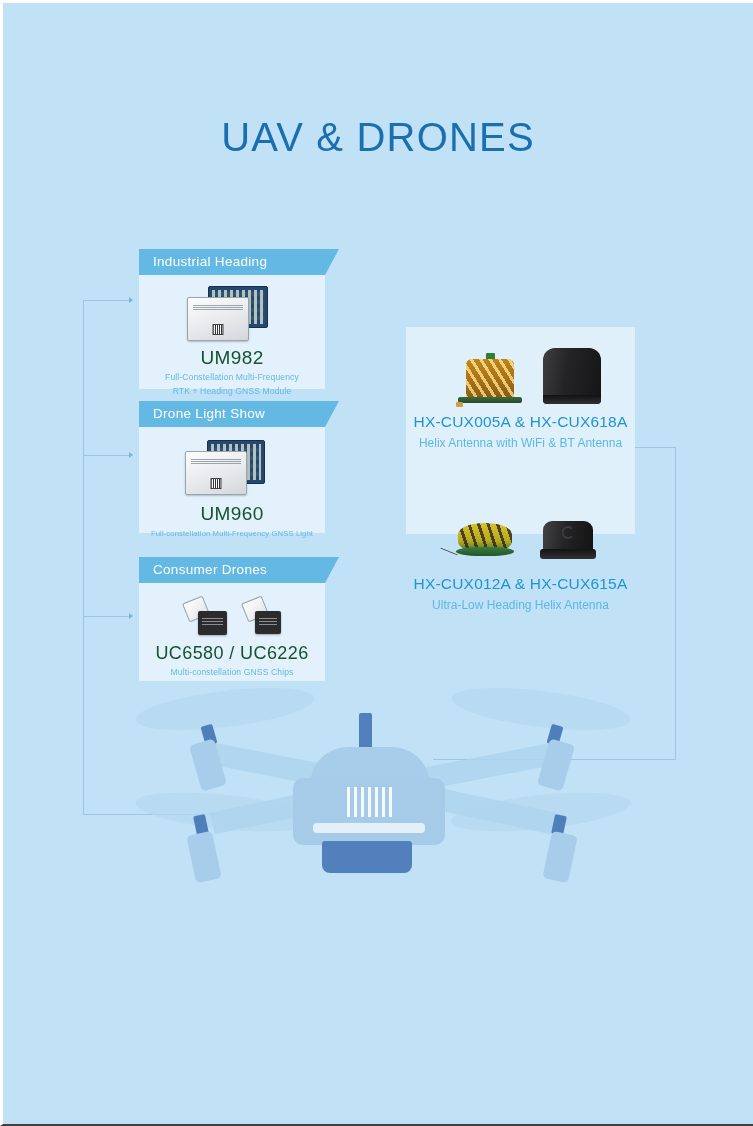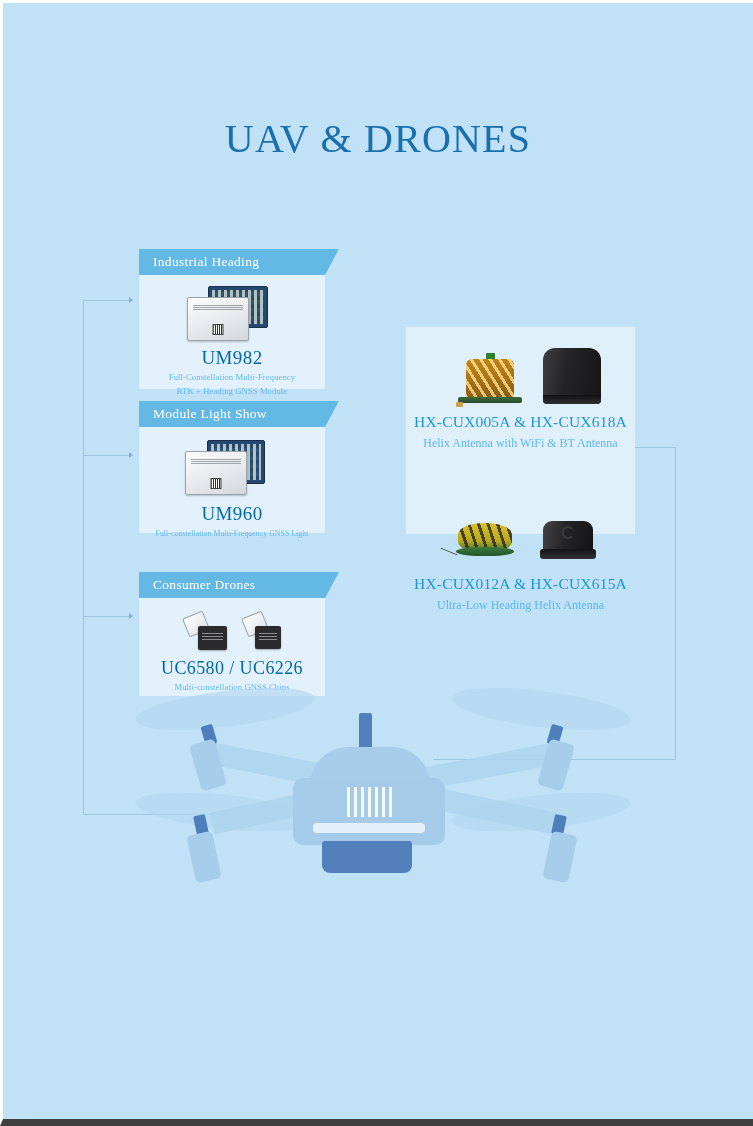--- a/index.html
+++ b/index.html
@@ -9,23 +9,22 @@
     overflow: hidden;
   }
   body { background: #ffffff; }
 
   .page {
     position: relative;
     width: 753px; height: 1126px;
     background: #c0e1f6;
     border-left: 3px solid #ffffff;
     border-top: 3px solid #ffffff;
-    border-bottom: 7px solid #404040;
+    border-bottom: 2px solid #404040;
     overflow: hidden;
-    font-family: Liberation Serif, serif;
   }
 
   
   .page-title {
     position: absolute;
     left: 0; right: 0; top: 112px;
     text-align: center;
     font-size: 40px;
     letter-spacing: 1.2px;
     color: #1a6fae;
@@ -64,21 +63,21 @@
     width: 0; height: 0;
     border-top: 26px solid #63b9e3;
     border-right: 14px solid transparent;
   }
   .cat-body {
     background: #e2f1fb;
     padding: 10px 6px 9px;
     text-align: center;
   }
   .prod-name {
-    color: #0369a1;
+    color: #14532d;
     font-size: 19px;
     letter-spacing: .4px;
     margin-top: 4px;
   }
   .prod-name.sm { font-size: 18px; }
   .prod-desc {
     color: #62b9e6;
     font-size: 8.6px;
     line-height: 11px;
     margin-top: 3px;
@@ -335,35 +334,35 @@
             <div class="qr"></div>
         </div>
       </div>
       <div class="prod-name">UM982</div>
       <div class="prod-desc">Full-Constellation Multi-Frequency</div>
       <div class="prod-desc">RTK + Heading GNSS Module</div>
     </div>
   </div>
 
   <div class="cat-card" style="left:136px; top:398px;">
-    <div class="cat-head">Module Light Show</div>
+    <div class="cat-head">Drone Light Show</div>
     <div class="cat-body" style="height:106px;">
       <div class="chipset" style="height:62px;">
         <div class="pcb" style="left:62px; top:3px; width:58px; height:44px;"></div>
         <div class="shield" style="left:40px; top:14px; width:62px; height:44px;">
           <div class="lbl"></div>
             <div class="qr"></div>
         </div>
       </div>
       <div class="prod-name">UM960</div>
       <div class="prod-desc tiny">Full-constellation Multi-Frequency GNSS Light</div>
     </div>
   </div>
 
-  <div class="cat-card" style="left:136px; top:569px;">
+  <div class="cat-card" style="left:136px; top:554px;">
     <div class="cat-head">Consumer Drones</div>
     <div class="cat-body" style="height:98px;">
       <div class="chips2">
         <div class="chip-tray" style="left:40px; top:6px; width:22px; height:20px; transform:rotate(-22deg);"></div>
         <div class="chip-ic" style="left:53px; top:18px; width:29px; height:24px;"></div>
         <div class="chip-tray" style="left:99px; top:6px; width:22px; height:20px; transform:rotate(-22deg);"></div>
         <div class="chip-ic" style="left:110px; top:18px; width:26px; height:23px;"></div>
       </div>
       <div class="prod-name sm">UC6580 / UC6226</div>
       <div class="prod-desc">Multi-constellation GNSS Chips</div>

